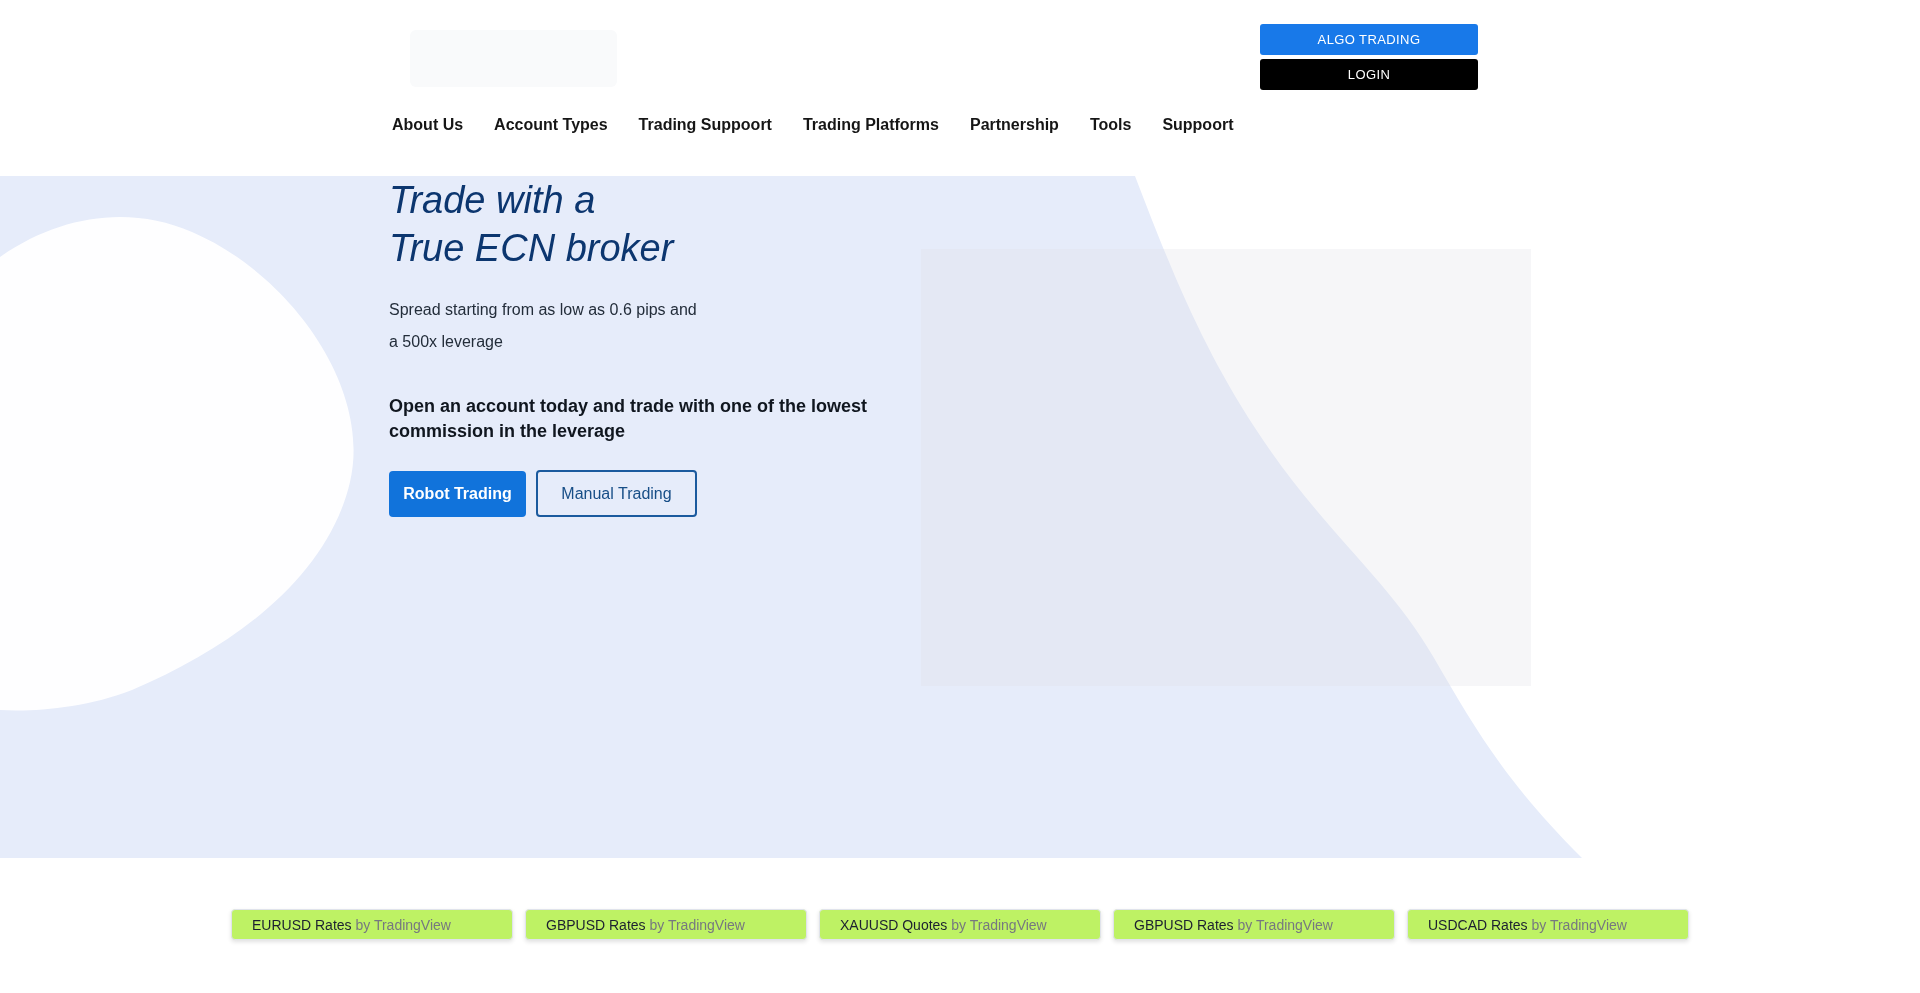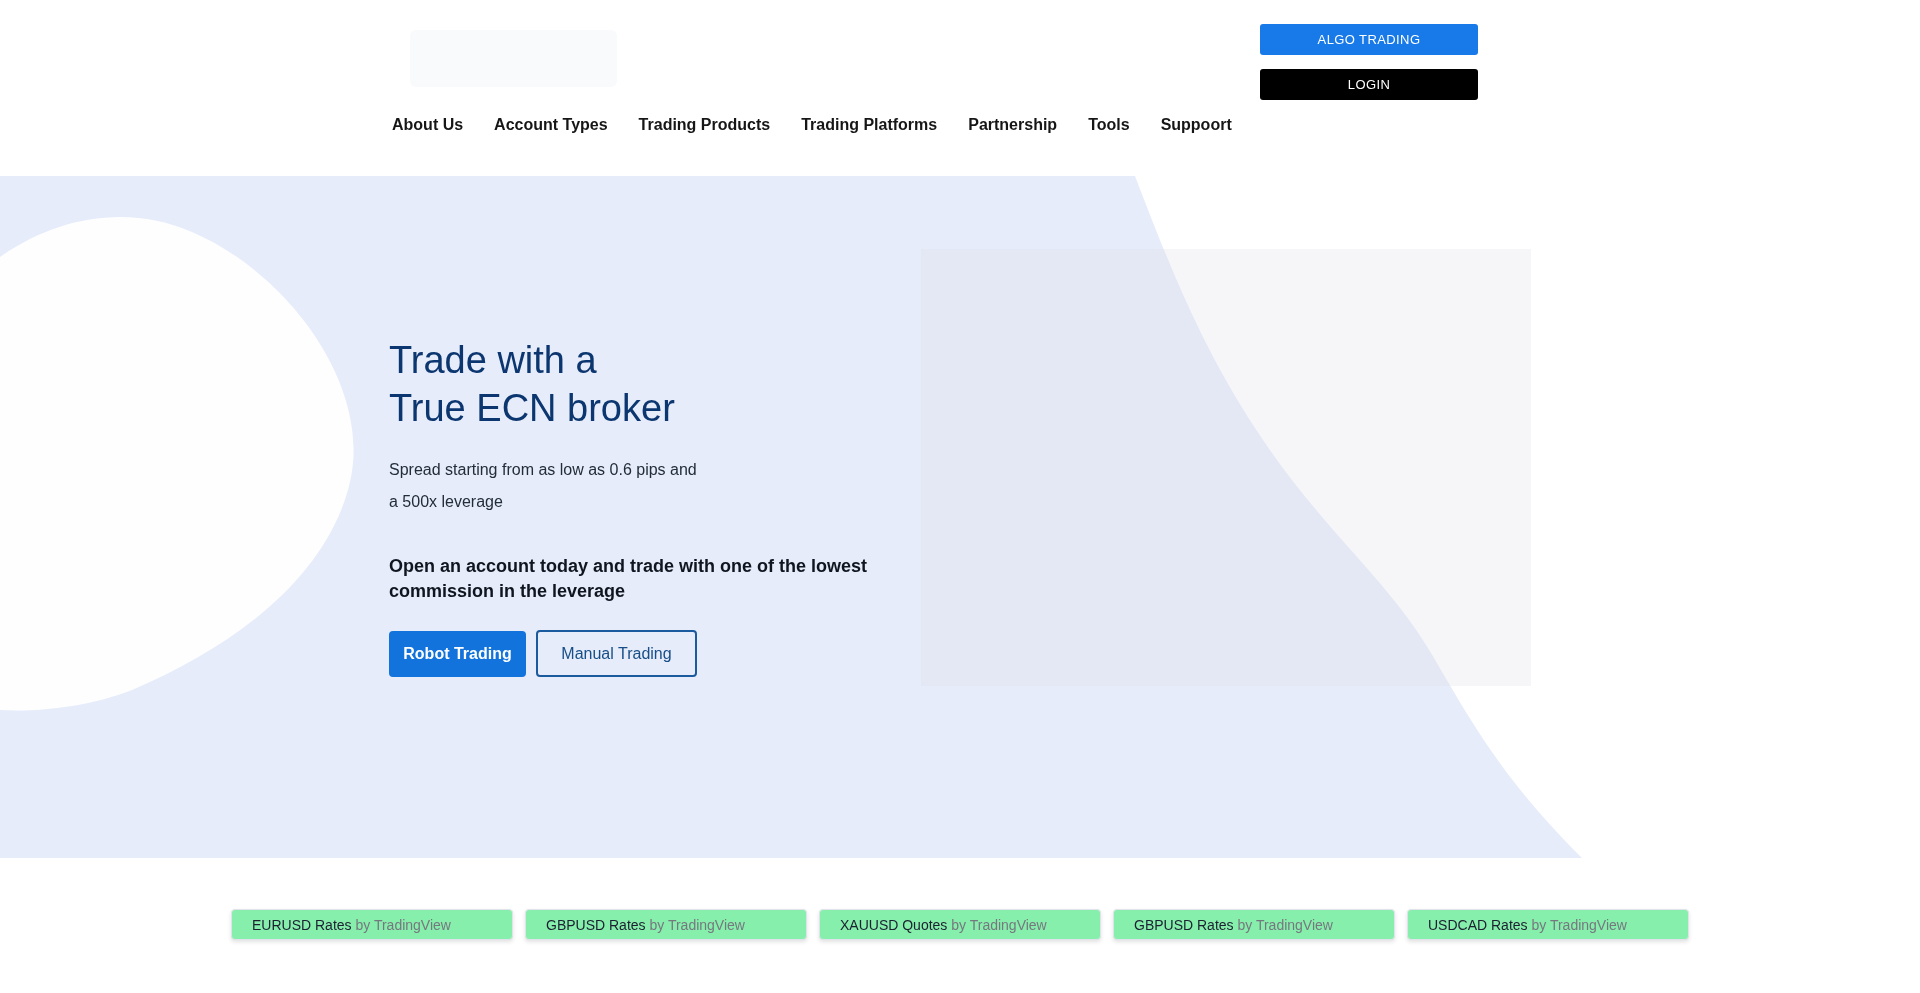--- a/index.html
+++ b/index.html
@@ -4,75 +4,75 @@
 <style>
   * { margin: 0; padding: 0; box-sizing: border-box; }
   html, body { width: 1920px; height: 993px; background: #ffffff;
     font-family: "Liberation Sans", sans-serif; overflow: hidden; position: relative; }
 
   
   .header { position: absolute; top: 0; left: 0; width: 1920px; height: 176px; background: #ffffff; }
   .logo-placeholder { position: absolute; left: 410px; top: 30px; width: 207px; height: 57px;
     background: #f9fafb; border-radius: 6px; }
   .top-actions { position: absolute; left: 1260px; top: 24px; width: 218px;
-    display: flex; flex-direction: column; gap: 14px; }
+    display: flex; flex-direction: column; gap: 4px; }
   .btn-algo { height: 31px; width: 100%; background: #1879e9; color: #ffffff; border: none;
     font-family: "Liberation Sans", sans-serif; font-size: 13px; letter-spacing: 0.4px;
     border-radius: 3px; cursor: pointer; display: flex; align-items: center; justify-content: center; }
   .btn-login { height: 31px; width: 100%; background: #000000; color: #ffffff; border: none;
     font-family: "Liberation Sans", sans-serif; font-size: 13px; letter-spacing: 0.4px;
     border-radius: 3px; cursor: pointer; display: flex; align-items: center; justify-content: center; }
   .nav { position: absolute; left: 392px; top: 116px; display: flex; gap: 31px; align-items: flex-start; font-weight: bold; }
   .nav-item { font-size: 16px; color: #161616; cursor: pointer; white-space: nowrap; }
 
   
   .hero { position: absolute; left: 0; top: 176px; width: 1920px; height: 682px;
     background: #ffffff; overflow: hidden; }
   .hero-bg { position: absolute; inset: 0; width: 1920px; height: 682px; }
   .media-placeholder { position: absolute; left: 921px; top: 73px; width: 610px; height: 437px;
     background: rgba(221, 222, 229, 0.28); }
   .hero-content { position: absolute; left: 389px; top: 0; width: 520px; }
-  .hero-title { margin-top: 160px; font-size: 38px; line-height: 48px; font-weight: 400;
-    color: #0c366f; white-space: pre-line; }
+  .hero-title { font-size: 38px; line-height: 48px; font-weight: 400;
+    color: #0c366f; white-space: pre-line; font-style: italic; }
   .hero-subtitle { margin-top: 22px; font-size: 16px; line-height: 32px; font-weight: 400;
     color: #232d3a; white-space: pre-line; }
   .hero-highlight { margin-top: 36px; font-size: 18px; line-height: 25px; font-weight: 700;
     color: #10161f; white-space: pre-line; }
   .hero-buttons { margin-top: 26px; display: flex; gap: 10px; align-items: center; }
   .btn-primary { width: 137px; height: 46px; background: #1173db; color: #ffffff;
     font-family: "Liberation Sans", sans-serif; font-size: 16px; font-weight: 700;
     border: none; border-radius: 4px; cursor: pointer; }
   .btn-outline { width: 161px; height: 47px; background: transparent; color: #174e87;
     font-family: "Liberation Sans", sans-serif; font-size: 16px; font-weight: 400;
     border: 2px solid #1b5a9e; border-radius: 4px; cursor: pointer; }
 
   
   .ticker-row { position: absolute; left: 0; top: 909px; width: 1920px;
     display: flex; justify-content: center; gap: 12px; }
-  .ticker-card { width: 282px; height: 31px; background: #86efac; border: 1px solid #e0e3eb;
+  .ticker-card { width: 282px; height: 31px; background: #bef264; border: 1px solid #e0e3eb;
     border-radius: 4px; box-shadow: 0 2px 4px rgba(0,0,0,0.12); display: flex; align-items: center;
     padding-left: 20px; cursor: pointer; }
   .ticker-symbol { font-size: 14px; color: #1c2030; white-space: pre; }
   .ticker-attr { font-size: 14px; color: #76787f; white-space: pre; }
 </style>
 </head>
 <body>
 
 <div class="header">
   <div class="logo-placeholder"></div>
 
   <div class="top-actions">
     <button class="btn-algo">ALGO TRADING</button>
     <button class="btn-login">LOGIN</button>
   </div>
 
   <nav class="nav">
     <div class="nav-item">About Us</div>
     <div class="nav-item">Account Types</div>
-    <div class="nav-item">Trading Products</div>
+    <div class="nav-item">Trading Suppoort</div>
     <div class="nav-item">Trading Platforms</div>
     <div class="nav-item">Partnership</div>
     <div class="nav-item">Tools</div>
     <div class="nav-item">Suppoort</div>
   </nav>
 </div>
 
 <section class="hero">
   <svg class="hero-bg" viewBox="0 0 1920 682" preserveAspectRatio="none" aria-hidden="true">
     <path fill="#e6ecfa" d="M0,0 H1135 C1175,105 1205,175 1255,252 C1322,355 1388,402 1434,482 C1478,558 1508,608 1582,682 H0 Z"></path>

